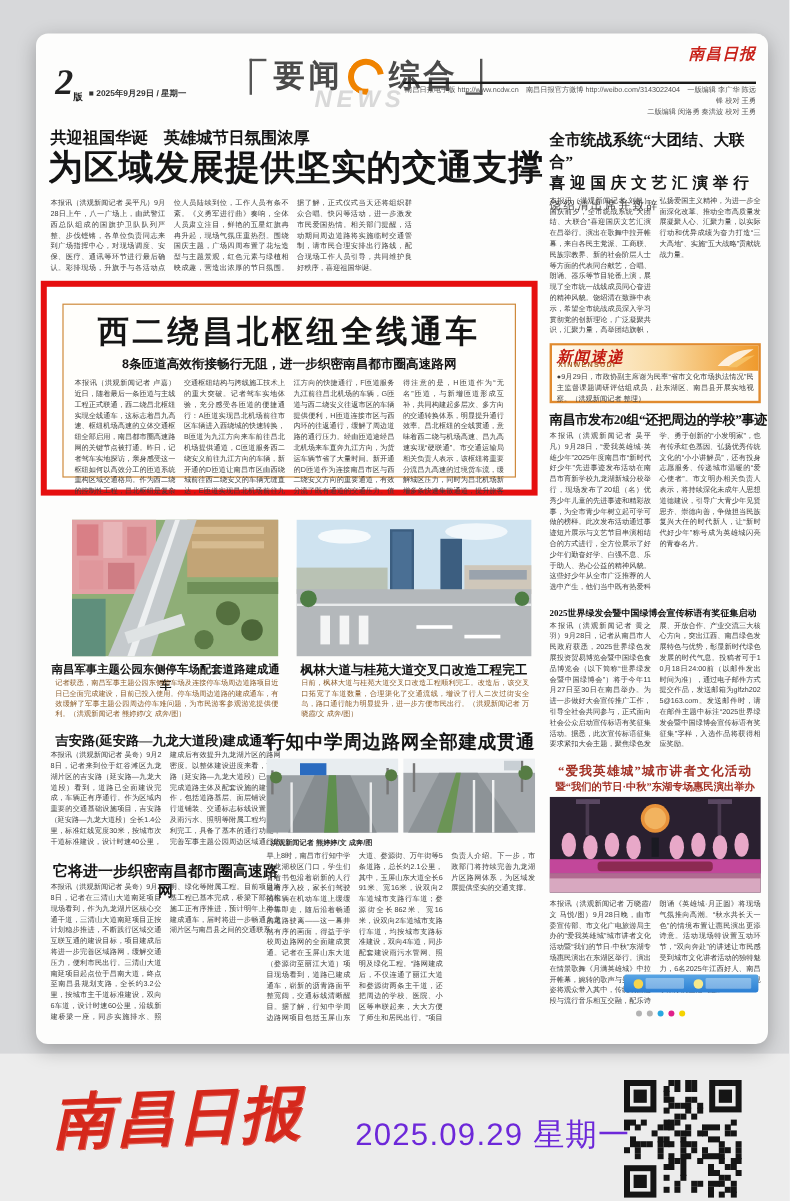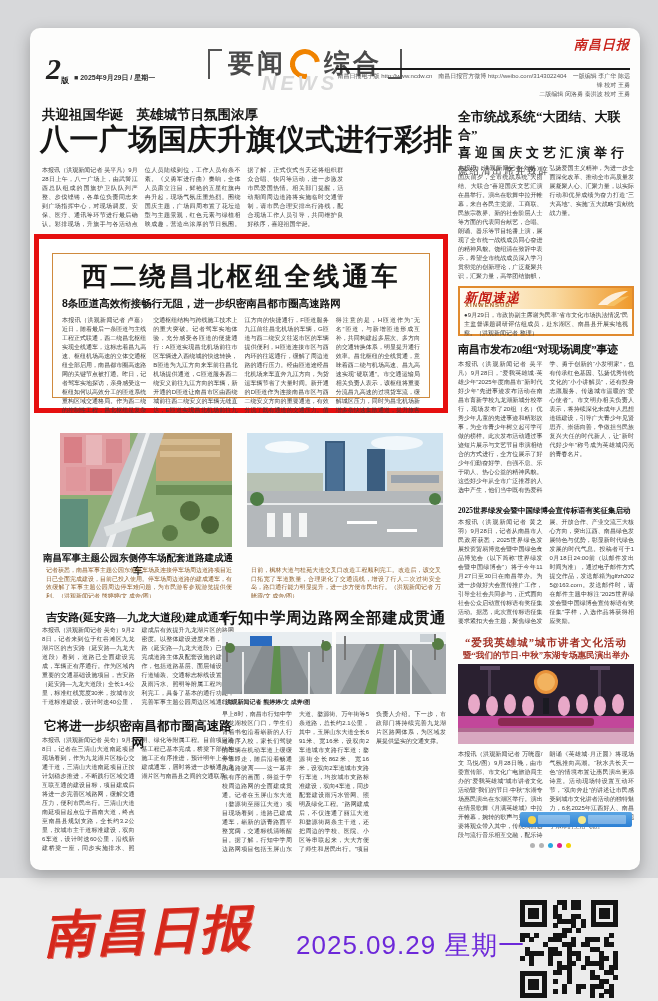--- a/index.html
+++ b/index.html
@@ -79,34 +79,34 @@
     <div class="abs news-mark" style="left:232px;top:44px;">NEWS</div>
 
     <div class="abs mini-logo serif" style="right:10px;top:8px;">南昌日报</div>
     <div class="abs hline" style="left:306px;top:40px;width:294px;"></div>
     <div class="abs" style="left:306px;top:44px;width:294px;">
       <div class="info-line">南昌日报电子版 http://www.ncdw.cn　南昌日报官方微博 http://weibo.com/3143022404　一版编辑 李广华 陈远锋 校对 王勇</div>
       <div class="info-line">二版编辑 闵洛勇 秦洪波 校对 王勇</div>
     </div>
 
     <div class="abs headline" style="left:12px;top:78px;font-size:13.5px;">共迎祖国华诞　英雄城节日氛围浓厚</div>
-    <div class="abs headline serif" style="left:10px;top:92px;width:424px;font-size:29px;font-weight:900;letter-spacing:0.5px;">八一广场国庆升旗仪式进行彩排</div>
+    <div class="abs headline serif" style="left:10px;top:92px;width:424px;font-size:29px;font-weight:900;letter-spacing:0.5px;">为区域发展提供坚实的交通支撑</div>
     <div class="abs body-text cols4" style="left:12px;top:138px;width:404px;height:64px;">本报讯（洪观新闻记者 吴平凡）9月28日上午，八一广场上，由武警江西总队组成的国旗护卫队队列严整、步伐铿锵，各单位负责同志来到广场指挥中心，对现场调度、安保、医疗、通讯等环节进行最后确认。彩排现场，升旗手与各活动点位人员陆续到位，工作人员有条不紊。《义勇军进行曲》奏响，全体人员肃立注目，鲜艳的五星红旗冉冉升起，现场气氛庄重热烈。围绕国庆主题，广场四周布置了花坛造型与主题景观，红色元素与绿植相映成趣，营造出浓厚的节日氛围。据了解，正式仪式当天还将组织群众合唱、快闪等活动，进一步激发市民爱国热情。相关部门提醒，活动期间周边道路将实施临时交通管制，请市民合理安排出行路线，配合现场工作人员引导，共同维护良好秩序，喜迎祖国华诞。</div>
 
     <div class="abs" style="left:428px;top:80px;width:176px;">
       <div class="headline serif" style="font-size:13px;">全市统战系统“大团结、大联合”</div>
       <div class="headline serif" style="font-size:13px;letter-spacing:4px;">喜迎国庆文艺汇演举行</div>
       <div style="font-size:9.5px;color:#444;letter-spacing:2px;margin-top:3px;">饶绍清出席并致辞</div>
     </div>
     <div class="abs body-text cols2" style="left:428px;top:136px;width:176px;height:118px;">本报讯（洪观新闻记者 刘帆）国庆前夕，全市统战系统“大团结、大联合”喜迎国庆文艺汇演在昌举行。演出在歌舞中拉开帷幕，来自各民主党派、工商联、民族宗教界、新的社会阶层人士等方面的代表同台献艺，合唱、朗诵、器乐等节目轮番上演，展现了全市统一战线成员同心奋进的精神风貌。饶绍清在致辞中表示，希望全市统战成员深入学习贯彻党的创新理论，广泛凝聚共识，汇聚力量，高举团结旗帜，弘扬爱国主义精神，为进一步全面深化改革、推动全市高质量发展凝聚人心、汇聚力量，以实际行动和优异成绩为奋力打造“三大高地”、实施“五大战略”贡献统战力量。</div>
 
     <div class="abs redbox" style="left:4px;top:206px;width:414px;height:179px;box-sizing:border-box;">
       <div class="inner-article">
         <div class="headline serif" style="font-size:26px;text-align:center;letter-spacing:3px;">西二绕昌北枢纽全线通车</div>
-        <div class="headline" style="font-size:10.5px;text-align:left;margin-top:3px;">8条匝道高效衔接畅行无阻，进一步织密南昌都市圈高速路网</div>
+        <div class="headline" style="font-size:10.5px;text-align:center;margin-top:3px;">8条匝道高效衔接畅行无阻，进一步织密南昌都市圈高速路网</div>
         <div class="body-text cols4" style="margin-top:5px;height:100px;">本报讯（洪观新闻记者 卢嘉）近日，随着最后一条匝道与主线工程正式联通，西二绕昌北枢纽实现全线通车，这标志着昌九高速、枢纽机场高速的立体交通枢纽全部启用，南昌都市圈高速路网的关键节点被打通。昨日，记者驾车实地探访，亲身感受这一枢纽如何以高效分工的匝道系统重构区域交通格局。作为西二绕的控制性工程，昌北枢纽是复杂交通枢纽结构与跨线施工技术上的重大突破。记者驾车实地体验，充分感受各匝道的便捷通行：A匝道实现昌北机场前往市区车辆进入西绕城的快速转换，B匝道为九江方向来车前往昌北机场提供通道，C匝道服务西二绕安义前往九江方向的车辆，新开通的D匝道让南昌市区由西绕城前往西二绕安义的车辆无缝直达，E匝道实现昌北机场前往九江方向的快捷通行，F匝道服务九江前往昌北机场的车辆，G匝道与西二绕安义往返市区的车辆提供便利，H匝道连接市区与西内环的往返通行，缓解了周边道路的通行压力。经由匝道途经昌北机场来车直奔九江方向，为货运车辆节省了大量时间。新开通的D匝道作为连接南昌市区与西二绕安义方向的重要通道，有效分流了既有通道的交通压力。值得注意的是，H匝道作为“无名”匝道，与新增匝道形成互补，共同构建起多层次、多方向的交通转换体系，明显提升通行效率。昌北枢纽的全线贯通，意味着西二绕与机场高速、昌九高速实现“硬联通”。市交通运输局相关负责人表示，该枢纽将重要分流昌九高速的过境货车流，缓解城区压力，同时为昌北机场新增多条快速集散通道，提升旅客出行效率。未来，它将进一步织密南昌都市圈高速路网，加速南昌与九江、安义、永修等地的资源流动，为区域协同发展注入新动能。</div>
       </div>
     </div>
 
     <div class="abs" style="left:30px;top:405px;width:172px;height:114px;">
       <svg width="172" height="114" viewBox="0 0 172 114">
         <rect width="172" height="114" fill="#8fae77"></rect>
         <rect x="0" y="0" width="70" height="62" fill="#e2a0a4"></rect>
         <rect x="4" y="4" width="18" height="26" fill="#d97f86"></rect>
           <rect x="26" y="2" width="16" height="30" fill="#e8b5b8"></rect>
@@ -145,20 +145,21 @@
         <rect x="100" y="88" width="30" height="3" fill="#ffffff"></rect>
           <rect x="140" y="96" width="30" height="3" fill="#ffffff"></rect>
         <circle cx="10" cy="66" r="7" fill="#4e7d45"></circle>
           <circle cx="188" cy="66" r="6" fill="#4e7d45"></circle>
       </svg>
     </div>
 
     <div class="abs headline serif" style="left:12px;top:524px;width:192px;font-size:9.5px;text-align:center;">南昌军事主题公园东侧停车场配套道路建成通车</div>
     <div class="abs caption-text" style="left:16px;top:538px;width:186px;height:32px;">记者获悉，南昌军事主题公园东侧停车场及连接停车场周边道路项目近日已全面完成建设，目前已投入使用。停车场周边道路的建成通车，有效缓解了军事主题公园周边停车难问题，为市民游客参观游览提供便利。（洪观新闻记者 熊婷婷/文 成奔/图）</div>
 
+    <div class="abs headline serif" style="left:217px;top:524px;width:196px;font-size:10.5px;text-align:center;">枫林大道与桂苑大道交叉口改造工程完工</div>
     <div class="abs caption-text" style="left:221px;top:538px;width:190px;height:32px;">日前，枫林大道与桂苑大道交叉口改造工程顺利完工。改造后，该交叉口拓宽了车道数量，合理渠化了交通流线，增设了行人二次过街安全岛，路口通行能力明显提升，进一步方便市民出行。（洪观新闻记者 万晓霞/文 成奔/图）</div>
 
     <div class="abs headline serif" style="left:12px;top:582px;width:192px;font-size:11px;text-align:center;">吉安路(延安路—九龙大道段)建成通车</div>
     <div class="abs body-text cols2" style="left:12px;top:598px;width:192px;height:84px;">本报讯（洪观新闻记者 吴奇）9月28日，记者来到位于红谷滩区九龙湖片区的吉安路（延安路—九龙大道段）看到，道路已全面建设完成，车辆正有序通行。作为区域内重要的交通基础设施项目，吉安路（延安路—九龙大道段）全长1.4公里，标准红线宽度30米，按城市次干道标准建设，设计时速40公里，建成后有效提升九龙湖片区的路网密度。以整体建设进度来看，吉安路（延安路—九龙大道段）已全面完成道路主体及配套设施的建设工作，包括道路基层、面层铺设、人行道铺装、交通标志标线设置，以及雨污水、照明等附属工程均已顺利完工，具备了基本的通行功能，完善军事主题公园周边区域通行体系，对完善区域路网结构具有重要意义。</div>
 
     <div class="abs headline serif" style="left:12px;top:690px;width:192px;font-size:12.5px;text-align:center;">它将进一步织密南昌都市圈高速路网</div>
     <div class="abs body-text cols2" style="left:12px;top:708px;width:192px;height:122px;">本报讯（洪观新闻记者 吴奇）9月28日，记者在三清山大道南延项目现场看到，作为九龙湖片区核心交通干道，三清山大道南延项目正按计划稳步推进，不断践行区域交通互联互通的建设目标，项目建成后将进一步完善区域路网，缓解交通压力，便利市民出行。三清山大道南延项目起点位于昌南大道，终点至南昌县规划支路，全长约3.2公里，按城市主干道标准建设，双向6车道，设计时速60公里，沿线新建桥梁一座，同步实施排水、照明、绿化等附属工程。目前项目路基工程已基本完成，桥梁下部结构施工正有序推进，预计明年上半年建成通车，届时将进一步畅通九龙湖片区与南昌县之间的交通联系。</div>
 
     <div class="abs headline serif" style="left:192px;top:580px;width:224px;font-size:15.5px;text-align:center;letter-spacing:0.5px;font-family:Liberation Serif, serif;">行知中学周边路网全部建成贯通</div>
 
@@ -199,21 +200,21 @@
         <span class="flash-title abs" style="left:4px;top:1px;">新闻速递</span>
         <span class="flash-pinyin abs" style="left:5px;top:14px;">XINWENSUDI</span>
         <svg class="abs" style="right:2px;top:1px;" width="34" height="18" viewBox="0 0 34 18">
           <path d="M2 16 Q14 2 32 2 Q20 10 14 16 Z" fill="#ffffff" opacity=".8"></path>
           <path d="M10 17 Q20 8 33 7 Q24 13 18 17 Z" fill="#f6c063"></path>
         </svg>
       </div>
       <div class="flash-body" style="height:24px;">●9月29日，市政协副主席谢为民率“省市文化市场执法情况”民主监督课题调研评估组成员，赴东湖区、南昌县开展实地视察。（洪观新闻记者 整理）</div>
     </div>
 
-    <div class="abs headline serif" style="left:428px;top:314px;width:176px;font-size:11px;letter-spacing:-0.3px;white-space:nowrap;">南昌市发布20组“对现场调度”事迹</div>
+    <div class="abs headline serif" style="left:428px;top:314px;width:176px;font-size:11px;letter-spacing:-0.3px;white-space:nowrap;">南昌市发布20组“还把周边的学校”事迹</div>
     <div class="abs body-text cols2" style="left:428px;top:332px;width:176px;height:140px;">本报讯（洪观新闻记者 吴平凡）9月28日，“爱我英雄城·英雄少年”2025年度南昌市“新时代好少年”先进事迹发布活动在南昌市育新学校九龙湖新城分校举行，现场发布了20组（名）优秀少年儿童的先进事迹和精彩故事，为全市青少年树立起可学可做的榜样。此次发布活动通过事迹短片展示与文艺节目串演相结合的方式进行，全方位展示了好少年们勤奋好学、自强不息、乐于助人、热心公益的精神风貌。这些好少年从全市广泛推荐的人选中产生，他们当中既有热爱科学、勇于创新的“小发明家”，也有传承红色基因、弘扬优秀传统文化的“小小讲解员”，还有投身志愿服务、传递城市温暖的“爱心使者”。市文明办相关负责人表示，将持续深化未成年人思想道德建设，引导广大青少年见贤思齐、崇德向善，争做担当民族复兴大任的时代新人，让“新时代好少年”称号成为英雄城闪亮的青春名片。</div>
 
     <div class="abs headline serif" style="left:428px;top:478px;width:176px;font-size:7.5px;white-space:nowrap;">2025世界绿发会暨中国绿博会宣传标语有奖征集启动</div>
     <div class="abs body-text cols2" style="left:428px;top:490px;width:176px;height:112px;">本报讯（洪观新闻记者 黄之羽）9月28日，记者从南昌市人民政府获悉，2025世界绿色发展投资贸易博览会暨中国绿色食品博览会（以下简称“世界绿发会暨中国绿博会”）将于今年11月27日至30日在南昌举办。为进一步做好大会宣传推广工作，引导全社会共同参与，正式面向社会公众启动宣传标语有奖征集活动。据悉，此次宣传标语征集要求紧扣大会主题，聚焦绿色发展、开放合作、产业交流三大核心方向，突出江西、南昌绿色发展特色与优势，彰显新时代绿色发展的时代气息。投稿者可于10月18日24:00前（以邮件发出时间为准），通过电子邮件方式提交作品，发送邮箱为glfzh2025@163.com。发送邮件时，请在邮件主题中标注“2025世界绿发会暨中国绿博会宣传标语有奖征集”字样，入选作品将获得相应奖励。</div>
 
     <div class="abs" style="left:428px;top:608px;width:176px;">
       <div class="hero-headline serif" style="font-size:10.5px;letter-spacing:1px;">“爱我英雄城”城市讲者文化活动</div>
       <div class="hero-headline serif" style="font-size:8.6px;">暨“我们的节日·中秋”东湖专场惠民演出举办</div>
     </div>
 

